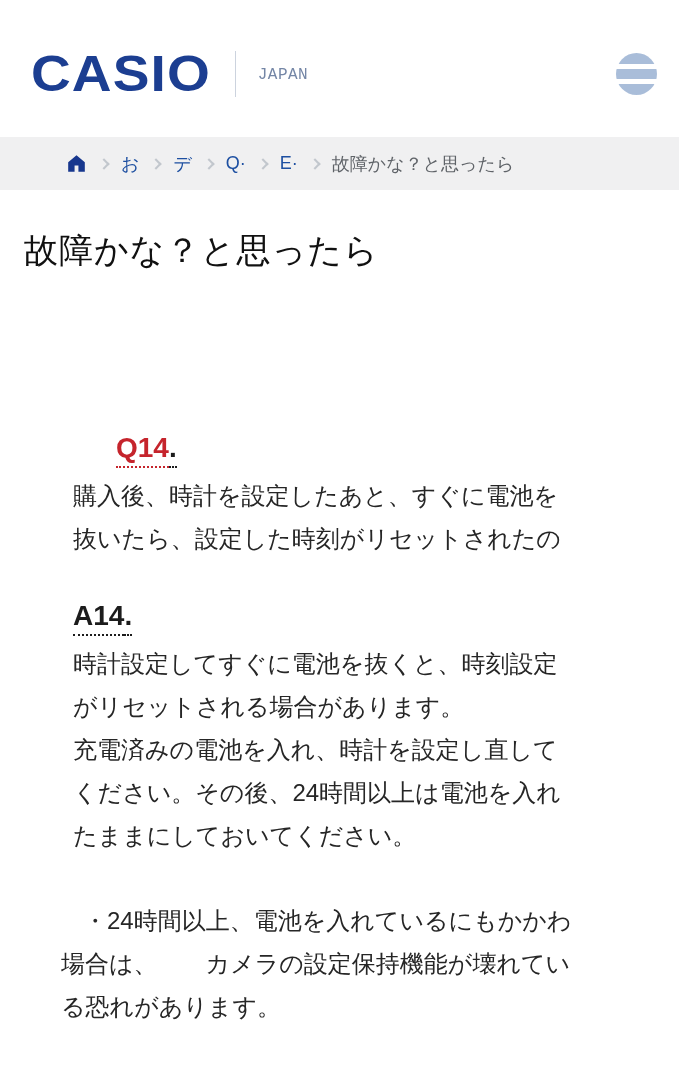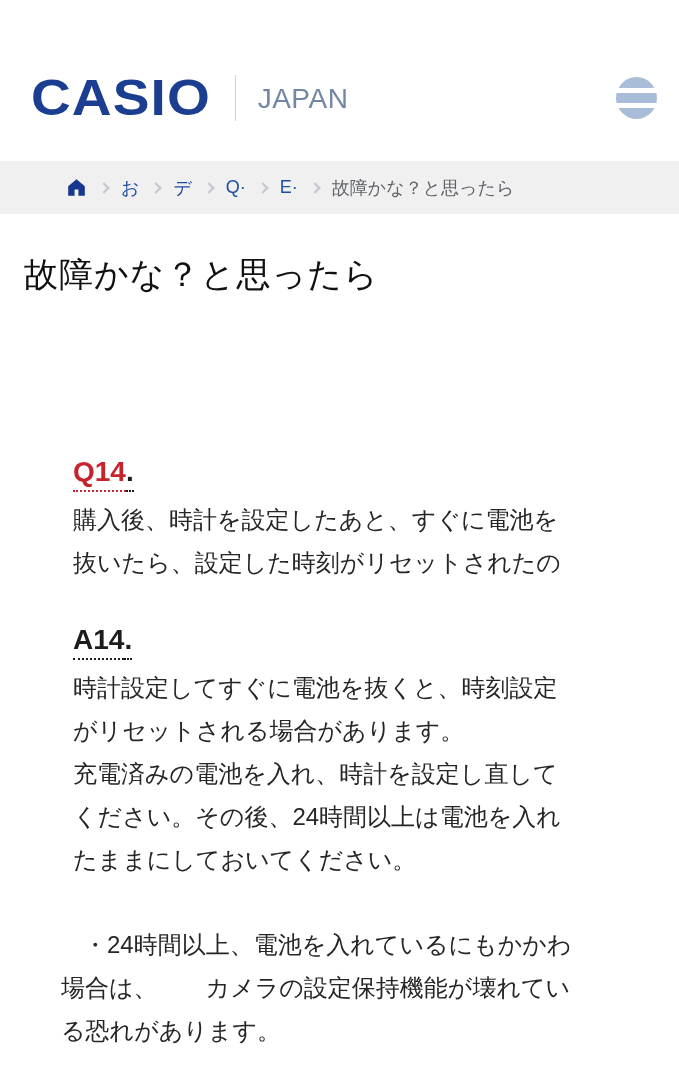--- a/index.html
+++ b/index.html
@@ -8,32 +8,31 @@
     width:679px; height:1080px; overflow:hidden;
     font-family:"Liberation Sans","DejaVu Sans",sans-serif;
     color:#222222; position:relative;
   }
 
   
   .site-header {
     height:137px; background:#ffffff;
     display:flex; align-items:center;
     padding:10px 22px 0 31px;
-    margin-top:24px;
   }
   .casio-logo {
     font-size:52px; font-weight:900; color:#1c3e91;
     letter-spacing:1px; transform:scaleX(1.06) scaleY(0.96);
     transform-origin:left center; cursor:pointer; line-height:1;
   }
   .logo-divider {
     width:1px; height:46px; background:#ccd3de; margin:0 22px 0 34px;
   }
   .region-label {
-    font-size:28px; color:#7486a6; letter-spacing:0.5px; padding-top:2px;
+    font-size:16px; color:#7486a6; letter-spacing:0.5px; padding-top:2px;font-family:Liberation Mono, monospace;
   }
   .menu-btn {
     margin-left:auto; width:41px; height:42px;
     border:none; border-radius:50%; cursor:pointer; padding:0;
     background:linear-gradient(
       #a9bdd9 0 26%, #ffffff 26% 37%,
       #a9bdd9 37% 63%, #ffffff 63% 74%,
       #a9bdd9 74% 100%);
   }
 
@@ -62,21 +61,21 @@
   .qa-label {
     display:inline-block; font-size:28px; font-weight:bold;
     line-height:1.15; margin-bottom:10px;
   }
   .qa-label .id-part {
     border-bottom:2px dotted currentColor; padding-bottom:3px; cursor:pointer;
   }
   .qa-label .period-part {
     border-bottom:2px dotted currentColor; padding-bottom:3px;
   }
-  .q-label { color:#c5242c; }
+  .q-label { color:#c5242c;margin-left:43px; }
   .a-label { color:#1c1c1c; margin-top:40px; }
   .text-line {
     font-size:24px; line-height:43px; color:#262626; white-space:nowrap;
   }
   .note-block { margin:42px 0 0 61px; }
   .note-block .indent { padding-left:22px; }
 </style>
 </head>
 <body>
 

